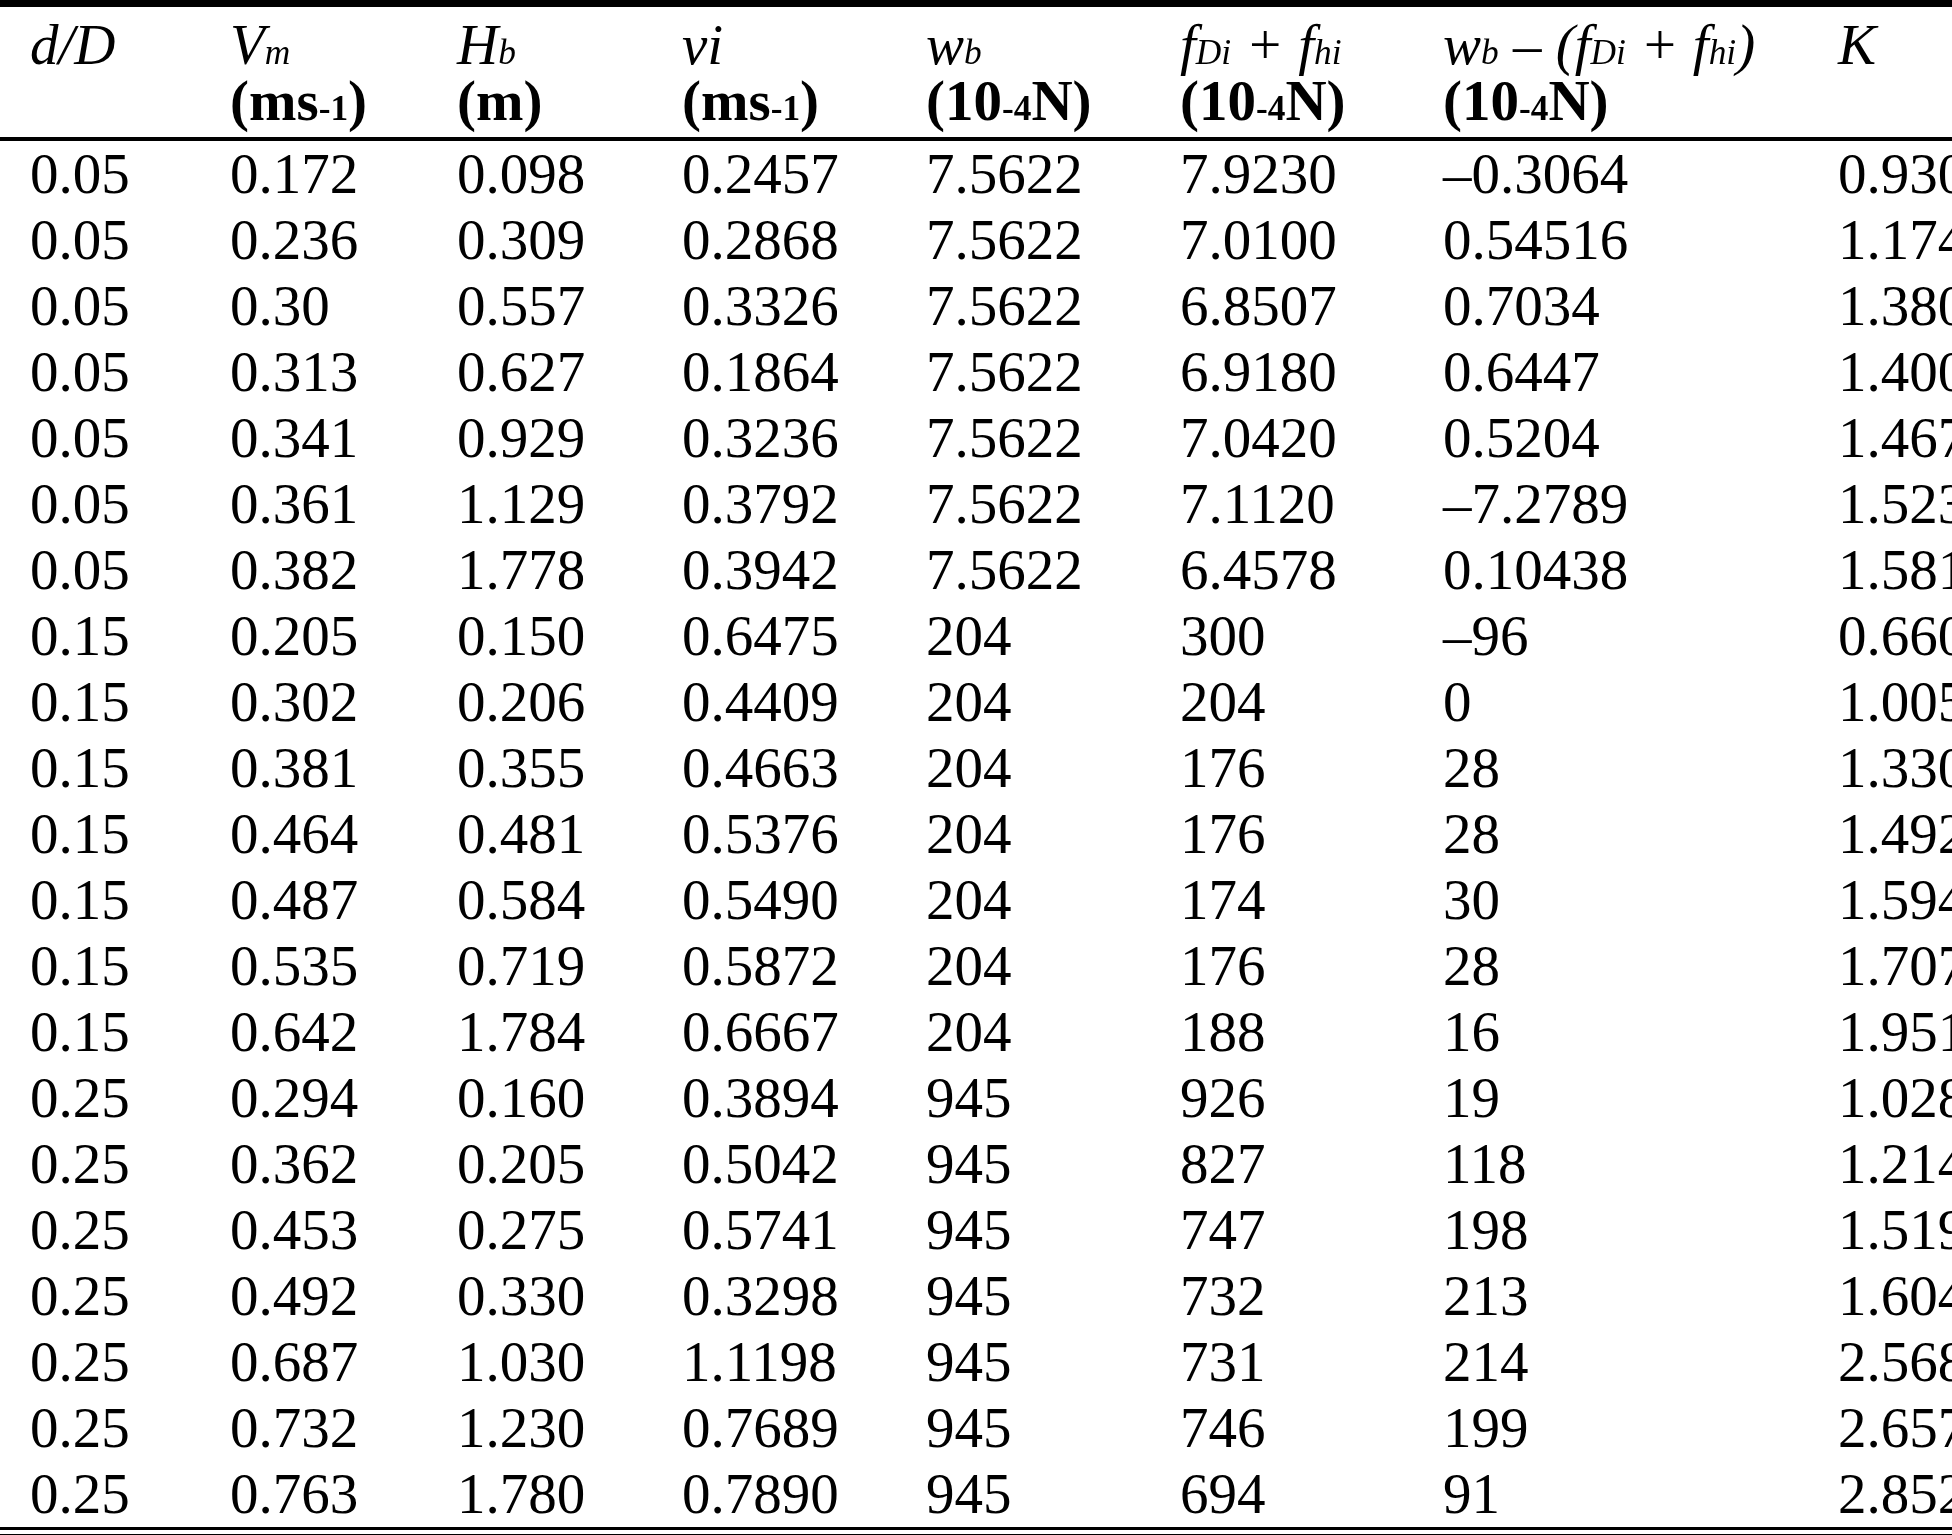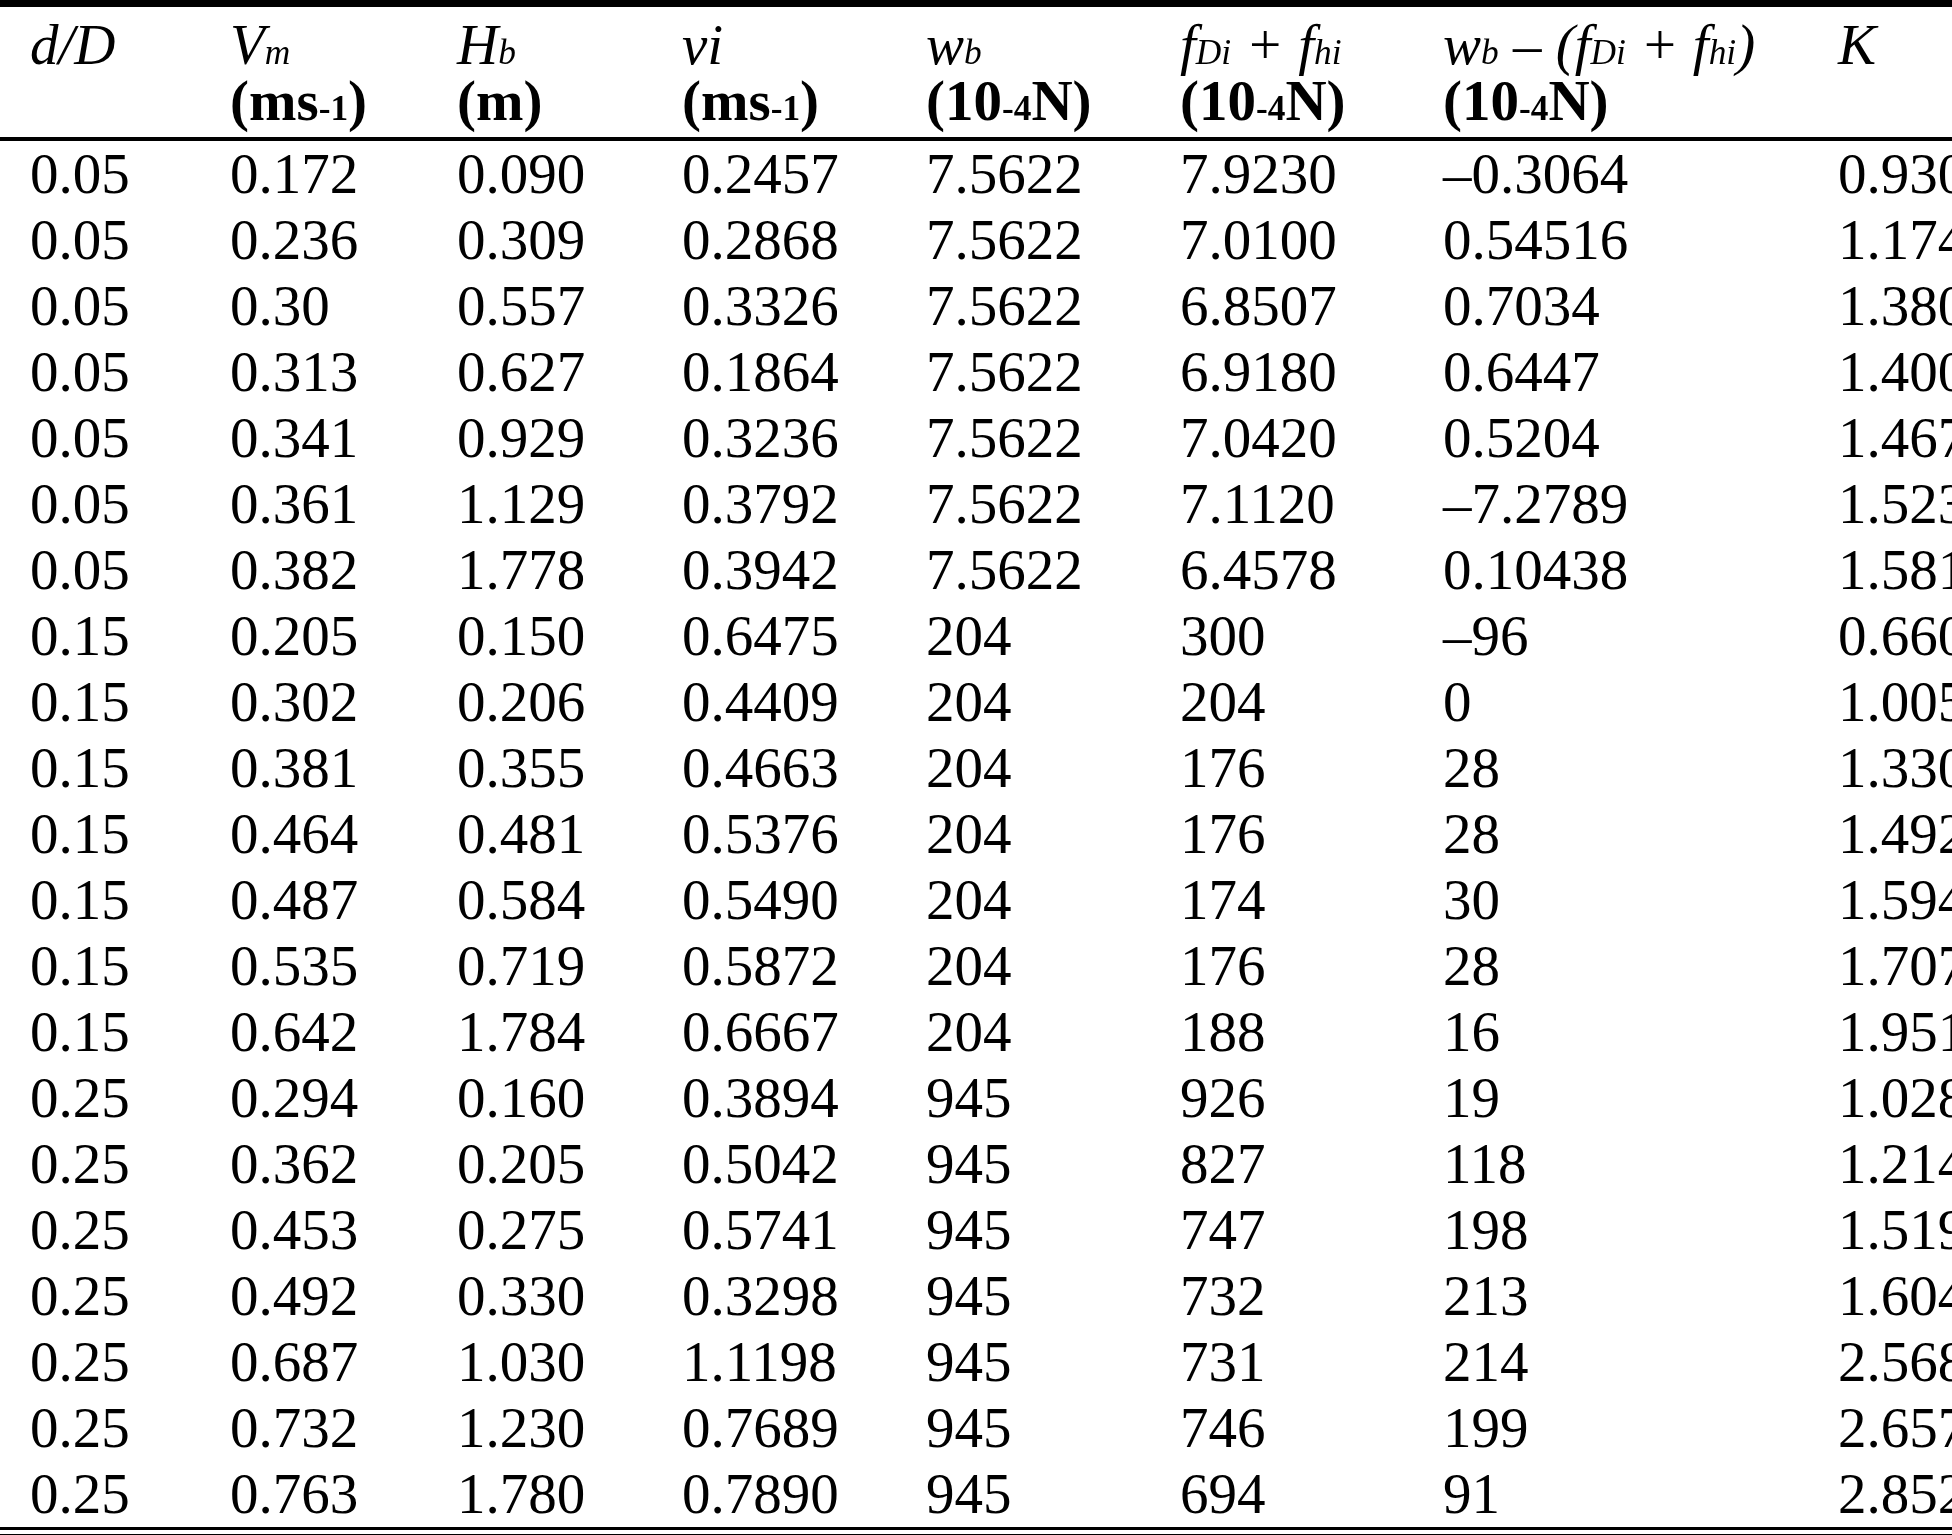--- a/index.html
+++ b/index.html
@@ -80,21 +80,21 @@
           <th class="c4">w<sub>b</sub><span class="unit">(10<sup>-4</sup>N)</span></th>
           <th class="c5">f<sub>Di</sub> + f<sub>hi</sub><span class="unit">(10<sup>-4</sup>N)</span></th>
           <th class="c6">w<sub>b</sub> – (f<sub>Di</sub> + f<sub>hi</sub>)<span class="unit">(10<sup>-4</sup>N)</span></th>
           <th class="c7">K</th>
         </tr>
     </thead>
     <tbody>
         <tr>
           <td class="c0">0.05</td>
           <td class="c1">0.172</td>
-          <td class="c2">0.090</td>
+          <td class="c2">0.098</td>
           <td class="c3">0.2457</td>
           <td class="c4">7.5622</td>
           <td class="c5">7.9230</td>
           <td class="c6">–0.3064</td>
           <td class="c7">0.9308</td>
         </tr>
         <tr>
           <td class="c0">0.05</td>
           <td class="c1">0.236</td>
           <td class="c2">0.309</td>

